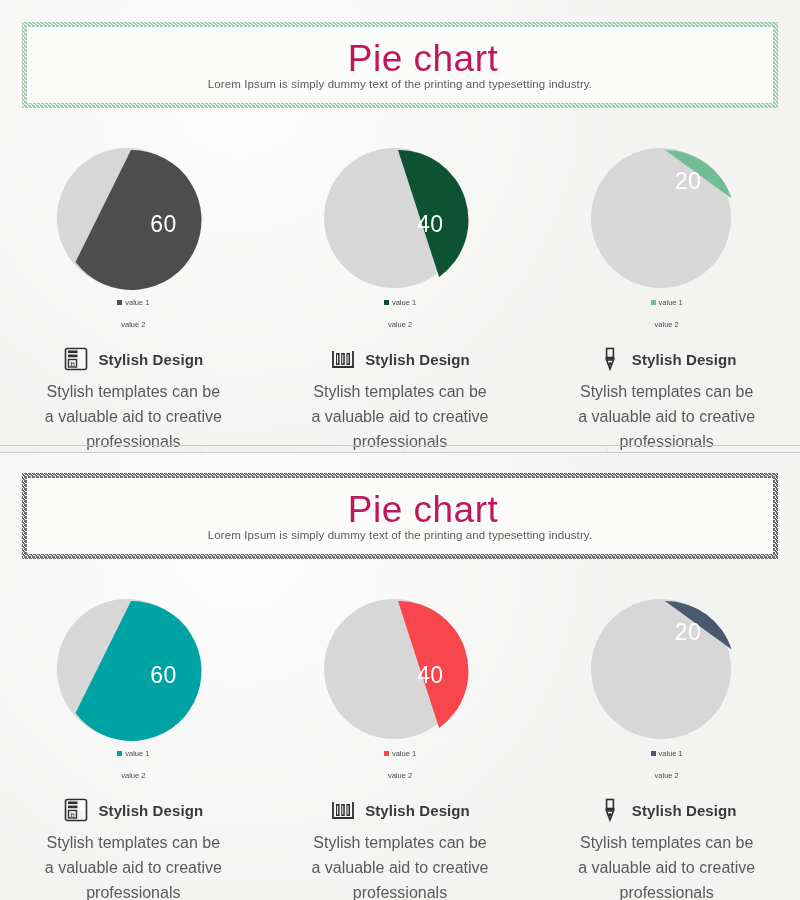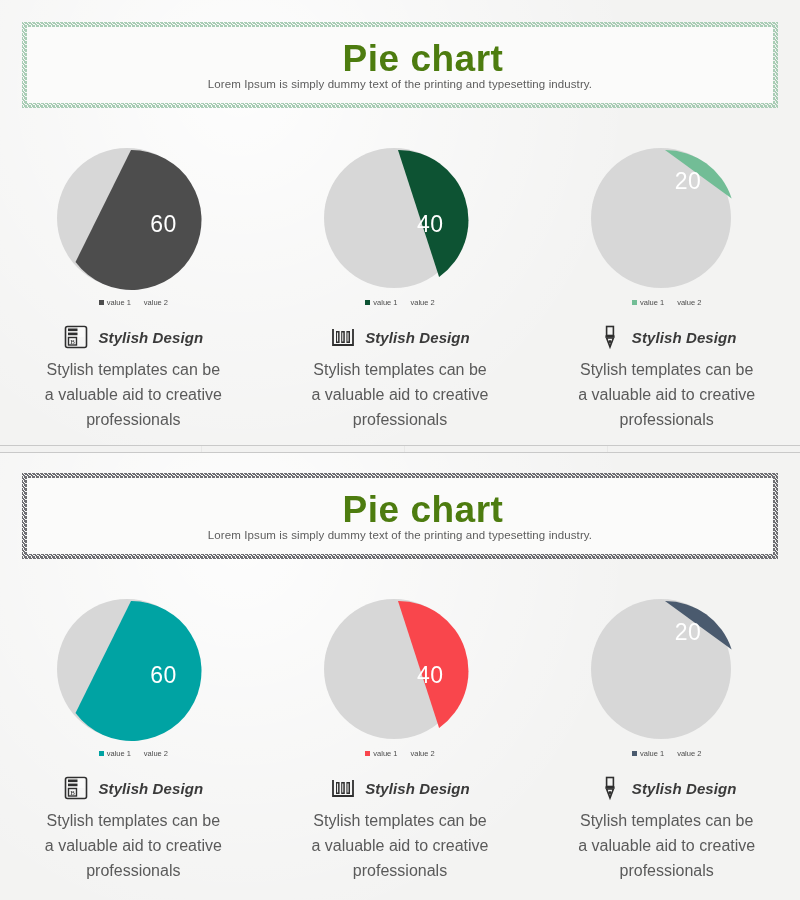--- a/index.html
+++ b/index.html
@@ -75,22 +75,22 @@
     width: 100%;
     height: 100%;
     background: #fbfbfa;
     display: flex;
     flex-direction: column;
     align-items: center;
     justify-content: center;
   }
   .banner-title {
     font-size: 37px;
-    font-weight: bold;
-    color: #4d7c0f;
+    font-weight: normal;
+    color: #be185d;
     letter-spacing: 0.5px;
     line-height: 1.05;
     margin-left: 46px;
   }
   .banner-sub {
     font-size: 11.5px;
     color: #5d5d5d;
     letter-spacing: 0.1px;
   }
 
@@ -138,38 +138,38 @@
   }
 
   
   .legend {
     display: flex;
     align-items: center;
     gap: 13px;
     margin-top: 2px;
     font-size: 7.5px;
     color: #4c4c4c;
+    flex-direction: column;
   }
   .legend-item { display: flex; align-items: center; gap: 3px; }
   .swatch { width: 5px; height: 5px; display: inline-block; }
 
   
   .caption-head {
     display: flex;
     align-items: center;
     gap: 9px;
     margin-top: 17px;
   }
   .icon-box { width: 26px; height: 26px; flex: 0 0 26px; }
   .caption-title {
     font-size: 15px;
     font-weight: bold;
     color: #3a3a3a;
     letter-spacing: 0.1px;
-    font-style: italic;
   }
   .caption-body {
     margin-top: 8px;
     text-align: center;
     font-size: 16px;
     line-height: 1.55;
     color: #5a5a5a;
     width: 180px;
   }
 </style>

